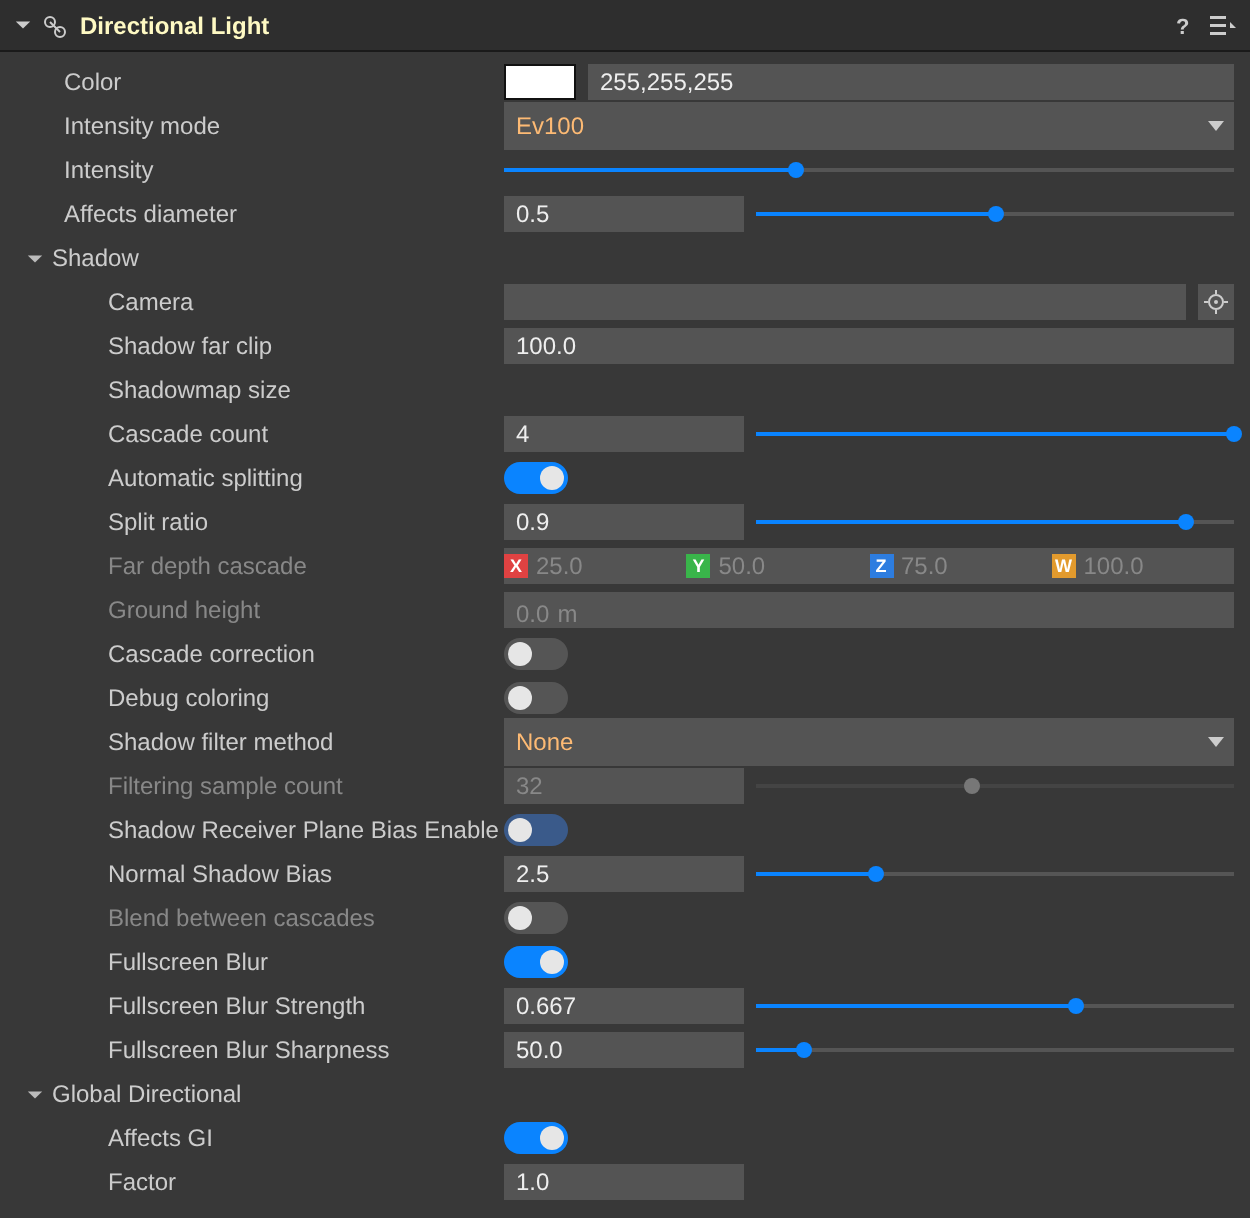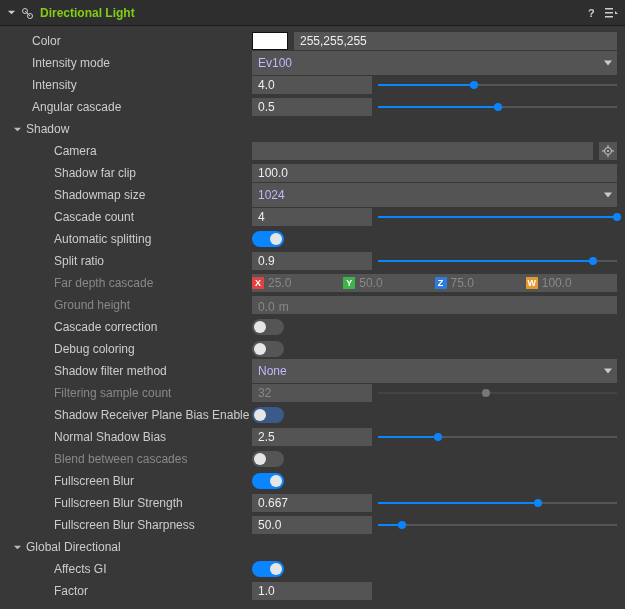--- a/index.html
+++ b/index.html
@@ -1,40 +1,40 @@
 <!DOCTYPE html>
 <html><head>
 <meta charset="utf-8">
 <style>
 * { margin: 0; padding: 0; box-sizing: border-box; font-family: -apple-system, BlinkMacSystemFont, "Segoe UI", sans-serif; }
 body { background: #383838; color: #ccc; font-size: 12px; width: 625px; height: 609px; overflow: hidden; }
 .header { display: flex; align-items: center; height: 26px; background: #2e2e2e; border-bottom: 1px solid #1a1a1a; padding: 0 6px; }
 .header .chev { margin-right: 4px; }
 .header .icon { margin-right: 6px; display: flex; align-items: center; }
-.header .title { flex: 1; font-weight: 600; color: #84cc16; }
+.header .title { flex: 1; font-weight: 600; color: #fef9c3; }
 .header .right { display: flex; align-items: center; gap: 8px; }
 .panel { padding: 4px 0 0 0; }
 .row { display: flex; align-items: center; height: 22px; padding-left: 10px; }
 .row.depth1 { padding-left: 32px; }
 .row.depth2 { padding-left: 54px; }
 .label-col { flex: 0 0 242px; display: flex; align-items: center; height: 100%; text-align: center; }
 .row.depth1 .label-col { flex: 0 0 220px; }
 .row.depth2 .label-col { flex: 0 0 198px; }
 .label { color: #ccc; white-space: nowrap; }
 .label.dim { color: #888; }
 .value-col { flex: 1; display: flex; align-items: center; gap: 6px; padding-right: 8px; height: 100%; }
 .chev { width: 10px; height: 10px; display: inline-flex; align-items: center; justify-content: center; margin-right: 4px; }
 .chev svg { width: 9px; height: 9px; }
 .section-row { display: flex; align-items: center; height: 22px; padding-left: 12px; }
 .section-label { color: #ccc; }
 .text-input { background: #545454; border: none; color: #eee; height: 18px; padding: 0 6px; font-size: 12px; outline: none; }
 .text-input.num { width: 120px; }
 .text-input.full { flex: 1; }
 .text-input.dim { color: #888; }
-.select { background: #545454; border: none; color: #c4b5fd; height: 24px; padding: 0 18px 0 6px; font-size: 12px; flex: 1; position: relative; display: flex; align-items: center; }
+.select { background: #545454; border: none; color: #fdba74; height: 24px; padding: 0 18px 0 6px; font-size: 12px; flex: 1; position: relative; display: flex; align-items: center; }
 .select::after { content: ""; position: absolute; right: 5px; top: 50%; transform: translateY(-50%); border-left: 4px solid transparent; border-right: 4px solid transparent; border-top: 5px solid #ccc; }
 .color-swatch { width: 36px; height: 18px; background: #fff; border: 1px solid #111; }
 .slider { flex: 1; position: relative; height: 18px; display: flex; align-items: center; }
 .track { position: absolute; left: 0; right: 0; height: 2px; background: #555; }
 .fill { position: absolute; left: 0; height: 2px; background: #0a84ff; }
 .thumb { position: absolute; width: 8px; height: 8px; background: #0a84ff; border-radius: 50%; transform: translateX(-50%); }
 .slider.dim .track { background: #444; }
 .slider.dim .thumb { background: #777; }
 .toggle { width: 32px; height: 16px; border-radius: 8px; position: relative; }
 .toggle.on { background: #0a84ff; }
@@ -105,32 +105,31 @@
           <span>Ev100</span>
         </div>
     </div>
   </div>
 
   <div class="row depth1">
     <div class="label-col">
         <span class="label">Intensity</span>
       </div>
     <div class="value-col">
-      <input class="text-input num" value="4.0" style="">
       <div class="slider">
         <div class="track"></div>
           <div class="fill" style="width:40%"></div>
           <div class="thumb" style="left:40%"></div>
       </div>
     </div>
   </div>
 
   <div class="row depth1">
     <div class="label-col">
-        <span class="label">Angular cascade</span>
+        <span class="label">Affects diameter</span>
       </div>
     <div class="value-col">
       <input class="text-input num" value="0.5" style="">
       <div class="slider">
         <div class="track"></div>
           <div class="fill" style="width:50%"></div>
           <div class="thumb" style="left:50%"></div>
       </div>
     </div>
   </div>
@@ -168,25 +167,20 @@
         <span class="label">Shadow far clip</span>
       </div>
     <div class="value-col">
         <input class="text-input full" value="100.0" style="">
       </div>
   </div>
 
   <div class="row depth2">
     <div class="label-col">
         <span class="label">Shadowmap size</span>
-      </div>
-    <div class="value-col">
-        <div class="select">
-          <span>1024</span>
-        </div>
       </div>
   </div>
 
   <div class="row depth2">
     <div class="label-col">
         <span class="label">Cascade count</span>
       </div>
     <div class="value-col">
       <input class="text-input num" value="4" style="">
       <div class="slider">

